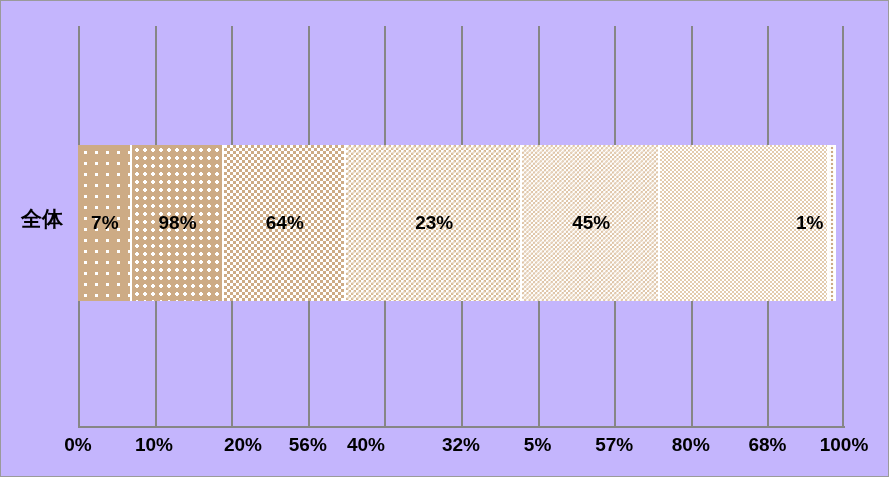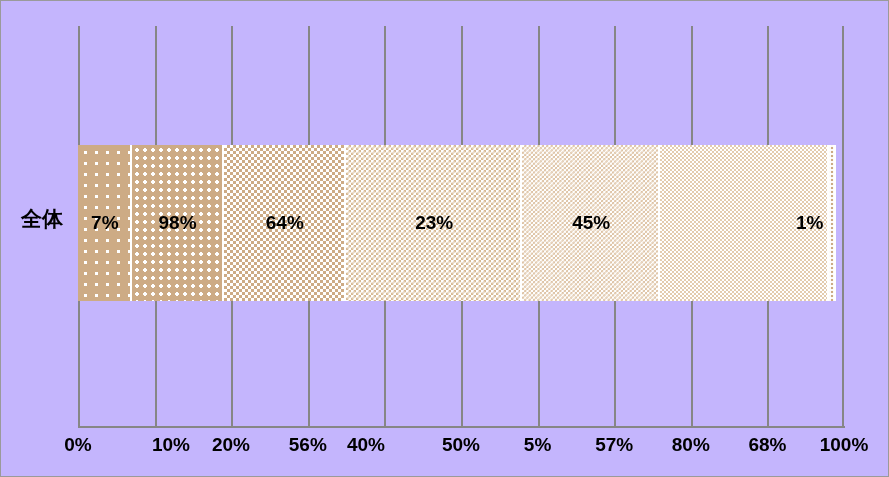--- a/index.html
+++ b/index.html
@@ -250,25 +250,25 @@
           <div class="seg-fill pat-dots-thin"></div>
         </div>
         <div class="seg-label" style="left: 708.68px; width: 46px;">1%</div>
       </div>
   </div>
 
   <div id="axis-line"></div>
 
   <div id="axis-labels">
       <div class="axis-tick-label" style="width: 70px; left: 42px;">0%</div>
-      <div class="axis-tick-label" style="width: 70px; left: 135px;">10%</div>
-      <div class="axis-tick-label" style="width: 70px; left: 195px;">20%</div>
+      <div class="axis-tick-label" style="width: 70px; left: 118px;">10%</div>
+      <div class="axis-tick-label" style="width: 70px; left: 207px;">20%</div>
       <div class="axis-tick-label" style="width: 70px; left: 271.8px;">56%</div>
       <div class="axis-tick-label" style="width: 70px; left: 330px;">40%</div>
-      <div class="axis-tick-label" style="width: 70px; left: 425px;">50%</div>
+      <div class="axis-tick-label" style="width: 70px; left: 425px;">32%</div>
       <div class="axis-tick-label" style="width: 70px; left: 501.6px;">5%</div>
       <div class="axis-tick-label" style="width: 70px; left: 578.2px;">57%</div>
       <div class="axis-tick-label" style="width: 70px; left: 654.8px;">80%</div>
       <div class="axis-tick-label" style="width: 70px; left: 731.4px;">68%</div>
       <div class="axis-tick-label" style="width: 70px; left: 808px;">100%</div>
     </div>
 
 </div>
 
 </body></html>

